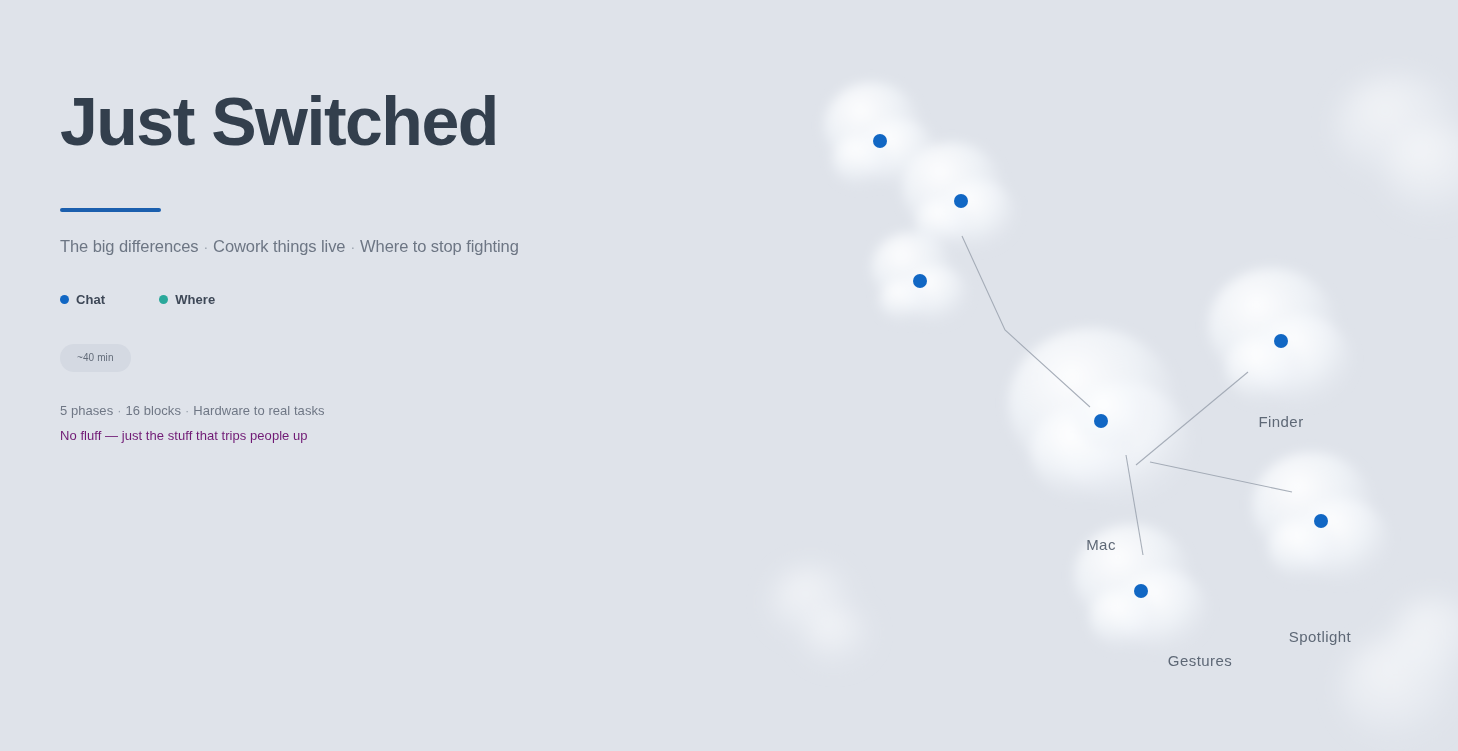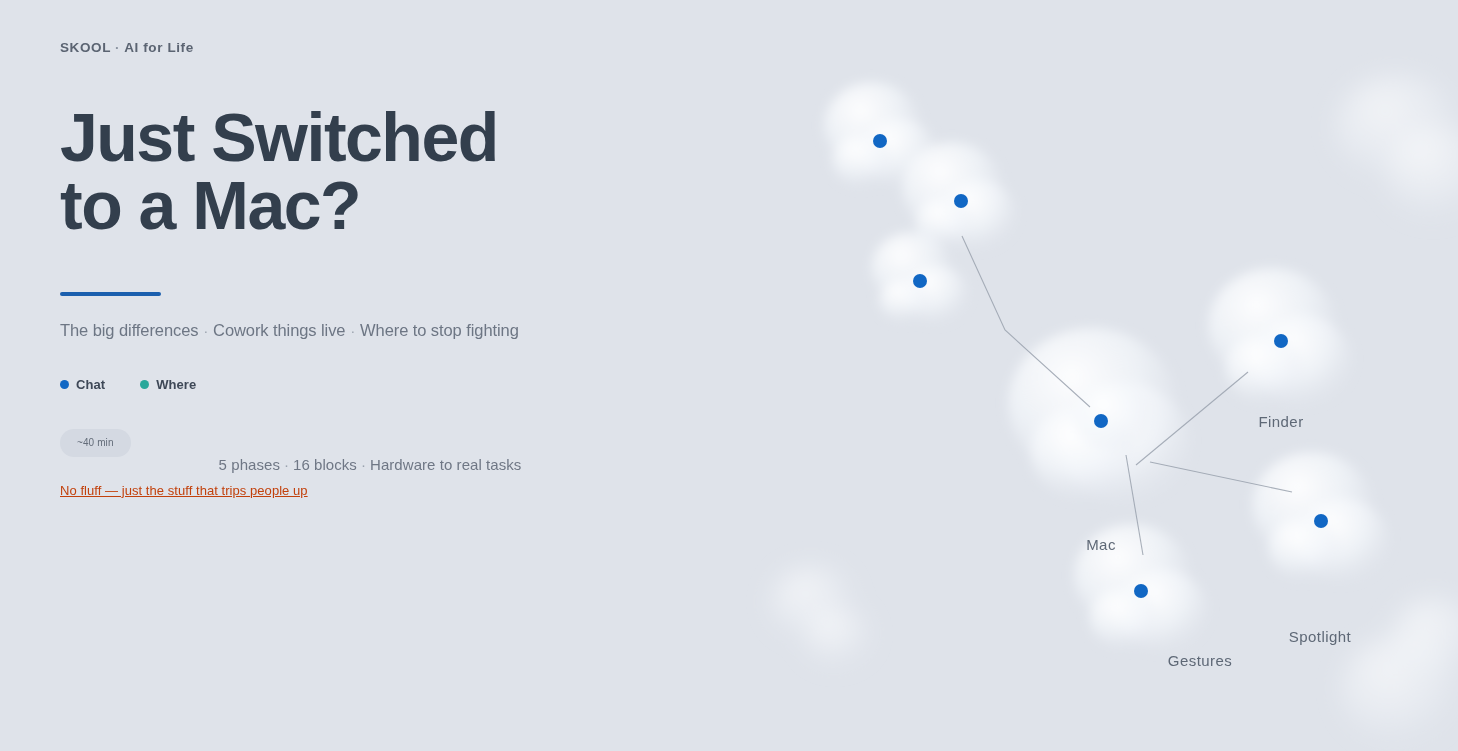--- a/index.html
+++ b/index.html
@@ -75,21 +75,21 @@
   .subtitle .dot-sep {
     padding: 0 5px;
     color: #9aa2ae;
     font-size: 14px;
   }
 
   .legend {
     margin-top: 35px;
     display: flex;
     align-items: center;
-    gap: 35px;
+    gap: 54px;
   }
   .legend-item {
     display: flex;
     align-items: center;
     gap: 7px;
     font-size: 13px;
     font-weight: bold;
     color: #3e4857;
     letter-spacing: 0.005em;
   }
@@ -105,37 +105,36 @@
     display: inline-block;
     padding: 8px 17px 9px 17px;
     border-radius: 16px;
     background: #d4d9e2;
     color: #636c79;
     font-size: 10px;
     letter-spacing: 0.01em;
   }
 
   .meta {
-    font-size: 15px;
+    margin-top: 32px;
+    font-size: 13px;
     color: #6f7785;
     letter-spacing: 0.004em;
     line-height: 1.0;
-    text-align: center;
   }
   .meta .dot-sep {
     padding: 0 4px;
     color: #9aa2ae;
   }
   .meta-sub {
     margin-top: 12px;
     font-size: 13px;
-    color: #c2410c;
+    color: #701a75;
     letter-spacing: 0.004em;
     line-height: 1.0;
-    text-decoration: underline;
   }
 
   
   .graph {
     position: absolute;
     inset: 0;
     z-index: 1;
   }
   .graph svg {
     display: block;
@@ -247,27 +246,23 @@
 
   <div class="node-label" style="left:1101px; top:536px;">Mac</div>
   <div class="node-label" style="left:1281px; top:413px;">Finder</div>
   <div class="node-label" style="left:1320px; top:588px;margin-top:40px;">Spotlight</div>
   <div class="node-label" style="left:1200px; top:652px;">Gestures</div>
 </div>
 
 <div class="left-col">
 
 
-  <div class="brandline">
-    <span>SKOOL</span><span class="dot-sep">·</span><span>AI for Life</span>
-  </div>
 
   <h1 class="title">
     <span class="ln">Just Switched</span>
-    <span class="ln">to a Mac?</span>
   </h1>
 
   <div class="accent-rule"></div>
 
   <div class="subtitle">
     <span>The big differences</span><span class="dot-sep">·</span><span>Cowork things live</span><span class="dot-sep">·</span><span>Where to stop fighting</span>
   </div>
 
   <div class="legend">
     <div class="legend-item">

